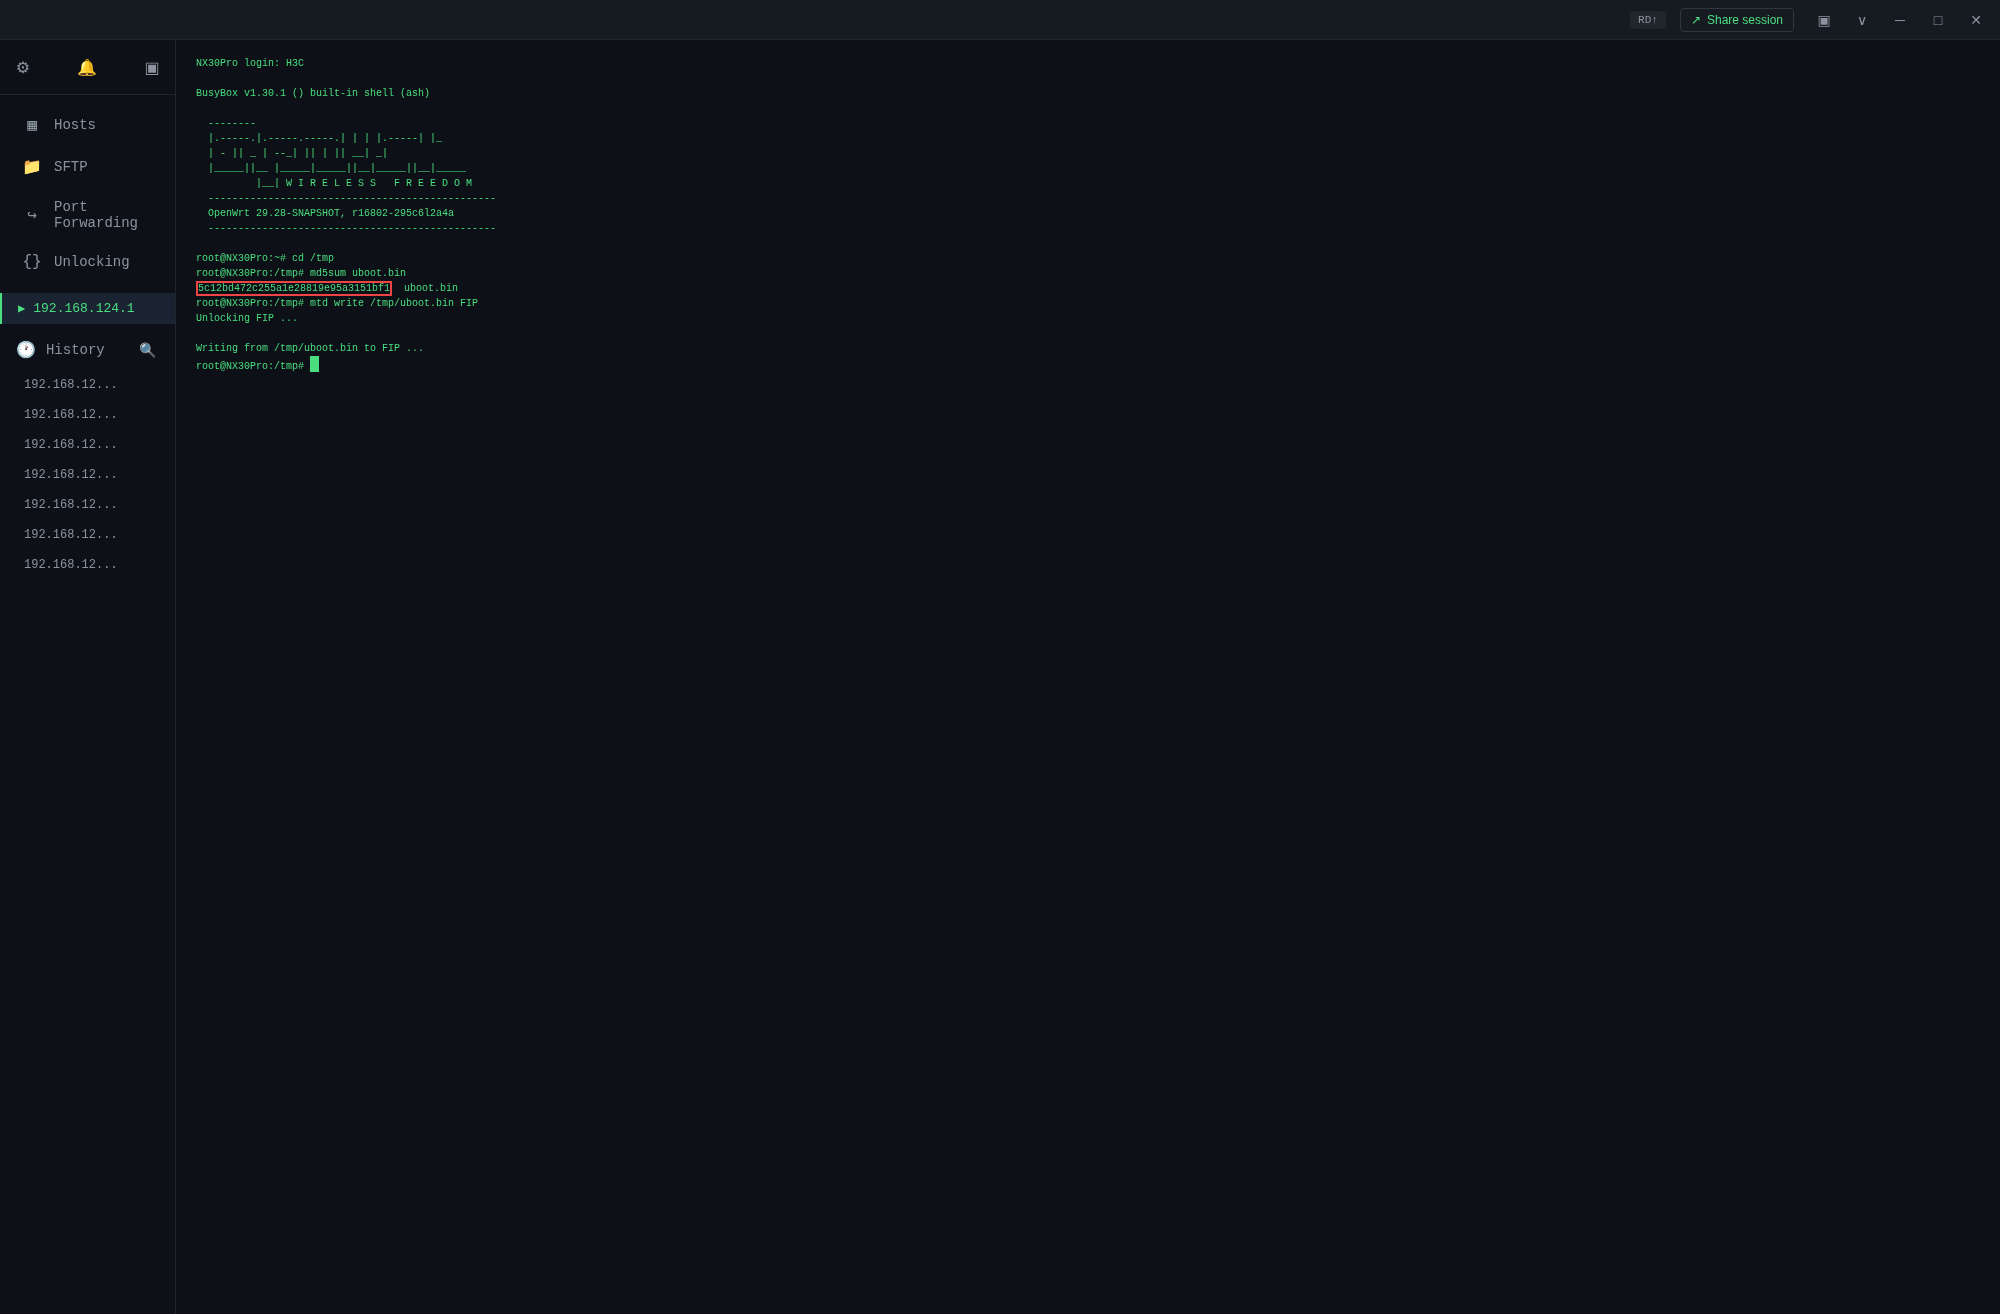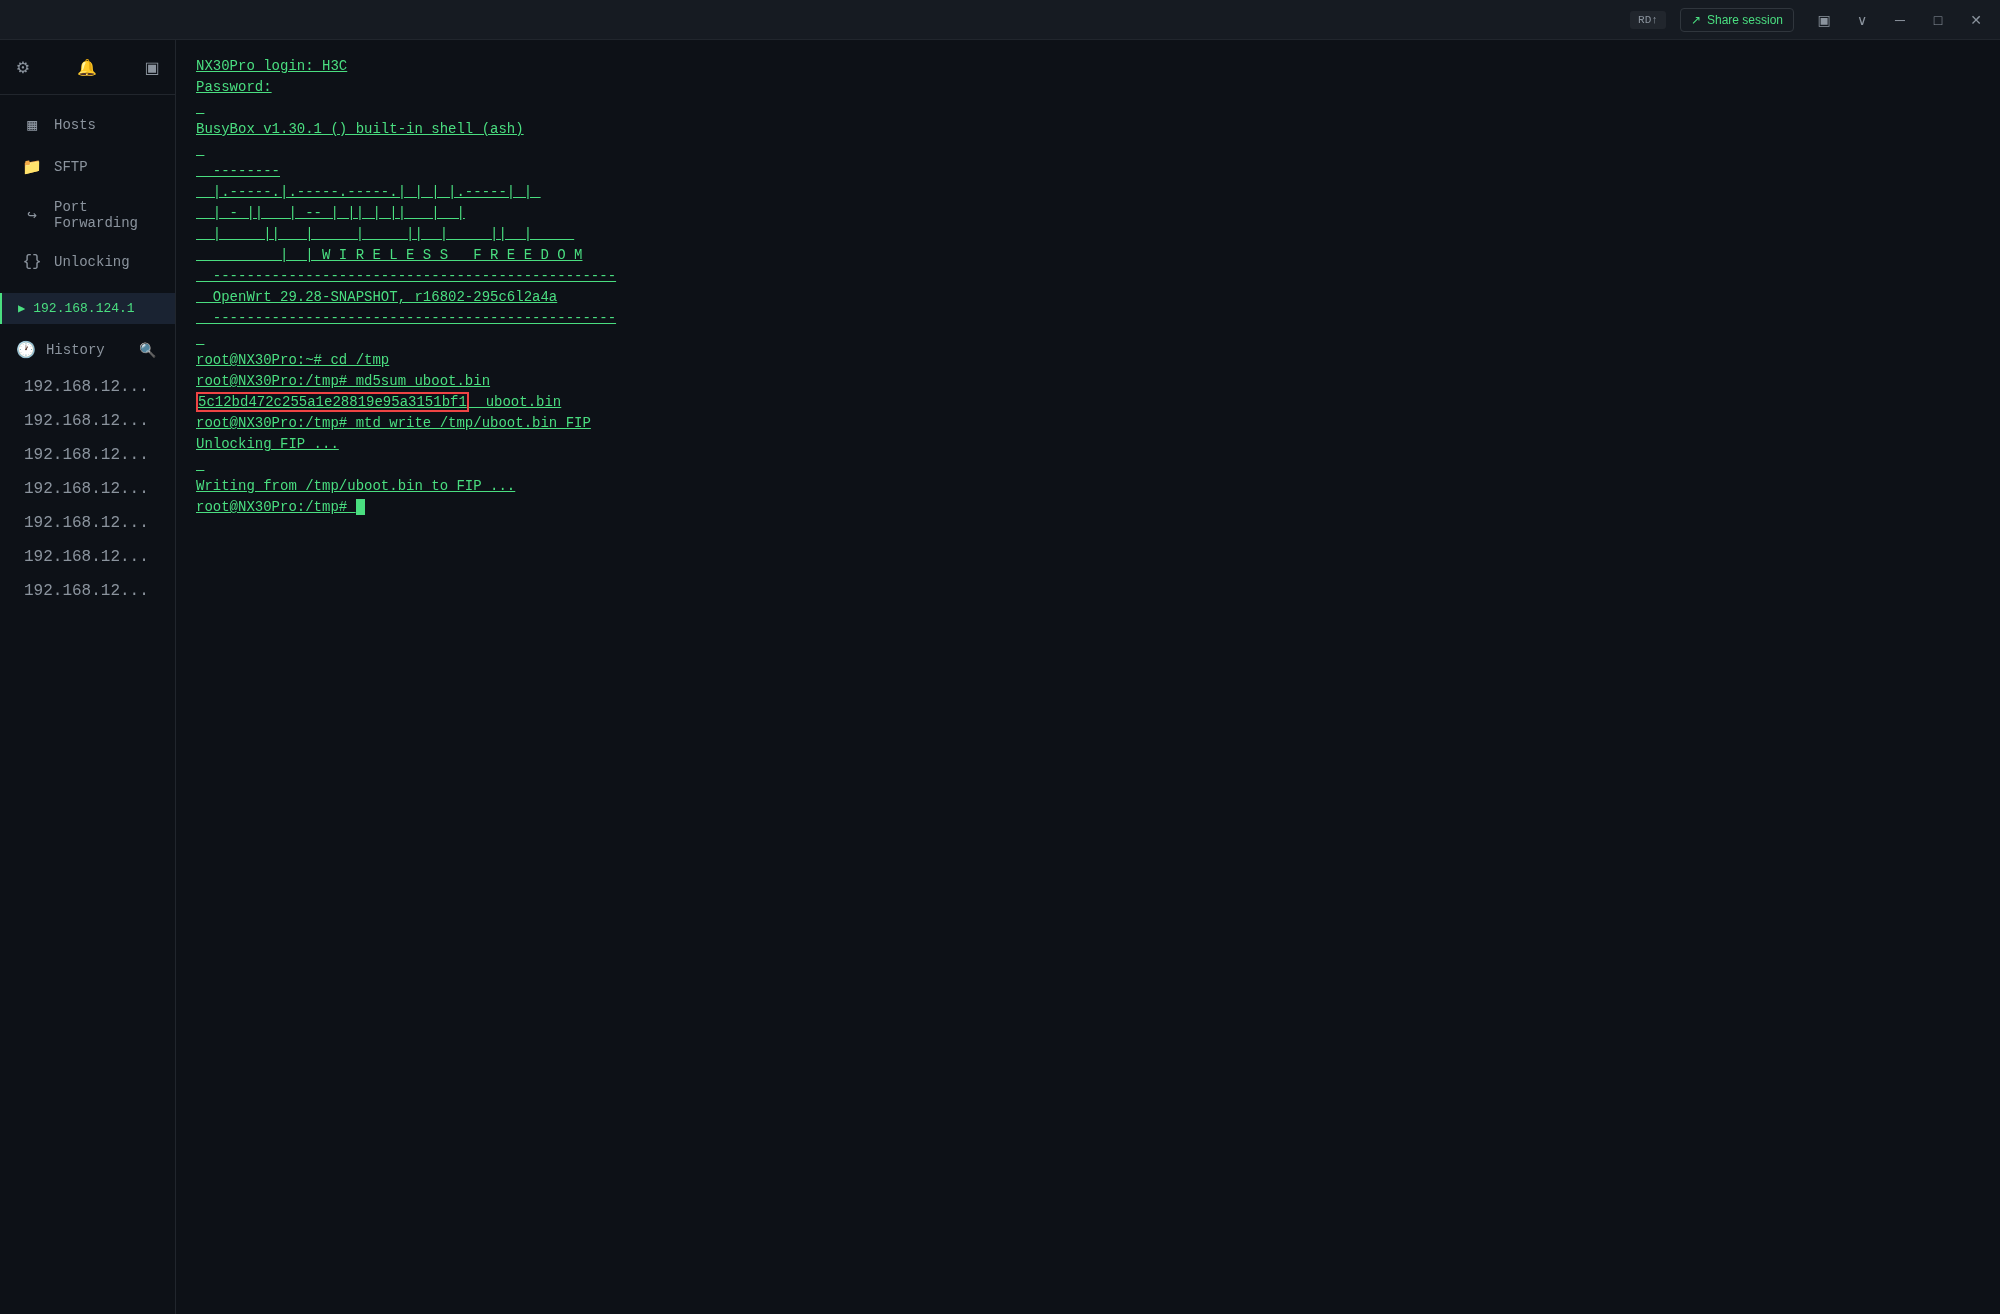--- a/index.html
+++ b/index.html
@@ -162,45 +162,44 @@
       border: none;
       color: #8b949e;
       cursor: pointer;
       font-size: 14px;
       padding: 2px;
     }
 
     .history-item {
       padding: 8px 16px 8px 24px;
       color: #8b949e;
-      font-size: 16px;
+      font-size: 12px;
       cursor: pointer;
       white-space: nowrap;
       overflow: hidden;
       text-overflow: ellipsis;
     }
 
     
     .terminal-area {
       flex: 1;
       background: #0d1117;
       overflow: hidden;
       display: flex;
       flex-direction: column;
     }
 
     .terminal-content {
       flex: 1;
       padding: 16px 20px;
       overflow-y: auto;
       color: #4ade80;
-      font-size: 14px;
+      font-size: 10px;
       line-height: 1.5;
       font-family: 'Consolas', 'Courier New', monospace;
-      text-decoration: underline;
     }
 
     .terminal-line {
       white-space: pre;
       font-family: 'Consolas', 'Courier New', monospace;
     }
 
     .highlight-box {
       display: inline;
       background: transparent;
@@ -313,21 +312,20 @@
         <div class="history-item">192.168.12...</div>
         <div class="history-item">192.168.12...</div>
         <div class="history-item">192.168.12...</div>
       </div>
     </div>
   </div>
 
   <div class="terminal-area">
     <div class="terminal-content">
       <div class="terminal-line">NX30Pro login: H3C</div>
-      <div class="terminal-line">Password:</div>
       <div class="terminal-line">&nbsp;</div>
       <div class="terminal-line">BusyBox v1.30.1 () built-in shell (ash)</div>
       <div class="terminal-line">&nbsp;</div>
       <div class="terminal-line art-line">  --------</div>
       <div class="terminal-line art-line">  |.-----.|.-----.-----.| | | |.-----| |_</div>
       <div class="terminal-line art-line">  | - || _ | --_| || | || __| _|</div>
       <div class="terminal-line art-line">  |_____||__ |_____|_____||__|_____||__|_____</div>
       <div class="terminal-line art-line">          |__| W I R E L E S S &nbsp; F R E E D O M</div>
       <div class="terminal-line art-line">  ------------------------------------------------</div>
       <div class="terminal-line">  OpenWrt 29.28-SNAPSHOT, r16802-295c6l2a4a</div>

